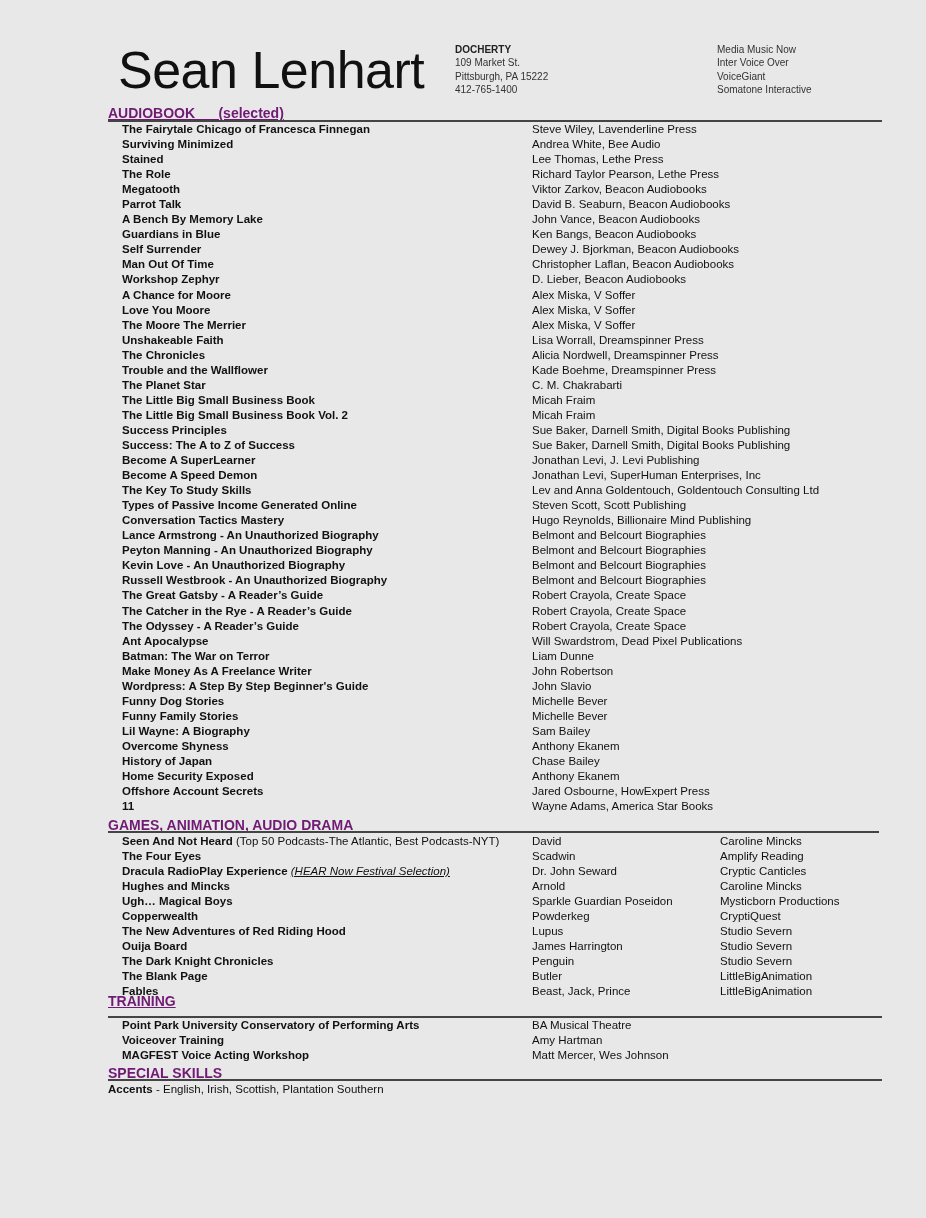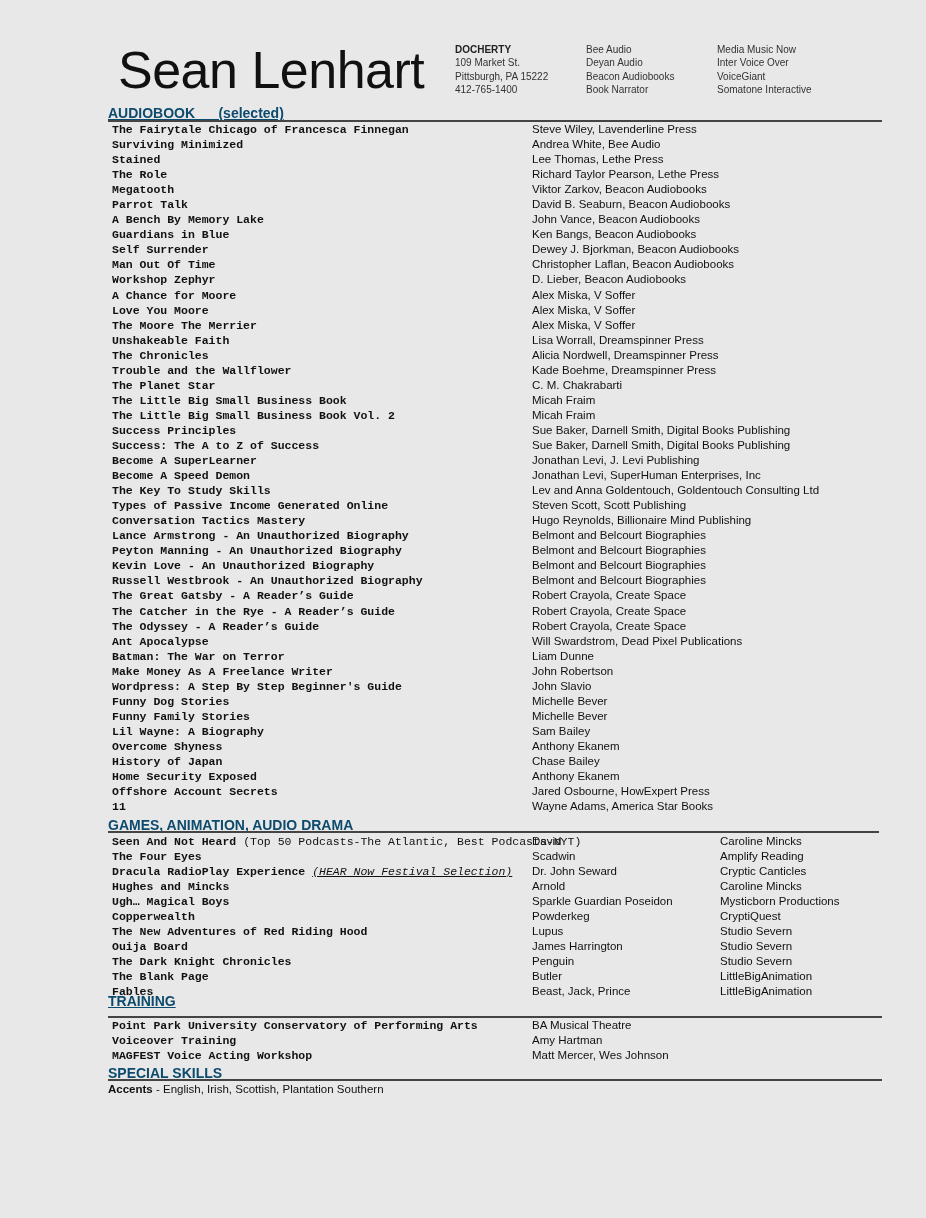--- a/index.html
+++ b/index.html
@@ -46,43 +46,42 @@
   .contact-col div { height: 13.3px; }
 
   .section-head {
     position: absolute;
     left: 108px;
     font-size: 14px;
     font-weight: bold;
     text-decoration: underline;
     line-height: 16px;
     white-space: pre;
-    color: #0c4a6e;
+    color: #701a75;
   }
   .rule {
     position: absolute;
     height: 1.5px;
     background: #444;
   }
   .rows {
     position: absolute;
     left: 108px;
     font-size: 11.5px;
     line-height: 15.05px;
   }
   .row {
     position: relative;
     height: 15.05px;
     white-space: nowrap;
   }
   .row .t {
     position: absolute;
-    left: 4px;
+    left: 14px;
     font-weight: bold;
-    font-family: Liberation Mono, monospace;
   }
   .row .t .note { font-weight: normal; }
   .row .t .note-ul { font-weight: normal; font-style: italic; text-decoration: underline; }
   .row .c2 { position: absolute; left: 424px; }
   .row .c3 { position: absolute; left: 612px; }
   .skills {
     position: absolute;
     left: 108px;
     top: 1082px;
     font-size: 11.5px;
@@ -98,26 +97,20 @@
 
   <div class="name">Sean Lenhart</div>
 
   <div class="contact-col col1">
     <div class="agency">DOCHERTY</div>
     <div>109 Market St.</div>
     <div>Pittsburgh, PA 15222</div>
     <div>412-765-1400</div>
   </div>
 
-  <div class="contact-col col2">
-    <div>Bee Audio</div>
-    <div>Deyan Audio</div>
-    <div>Beacon Audiobooks</div>
-    <div>Book Narrator</div>
-  </div>
 
   <div class="contact-col col3">
     <div>Media Music Now</div>
     <div>Inter Voice Over</div>
     <div>VoiceGiant</div>
     <div>Somatone Interactive</div>
   </div>
 
   <div class="section-head" style="top:105px;">AUDIOBOOK      (selected)</div>
   <div class="rule" style="left:108px; top:120px; width:774px;"></div>

